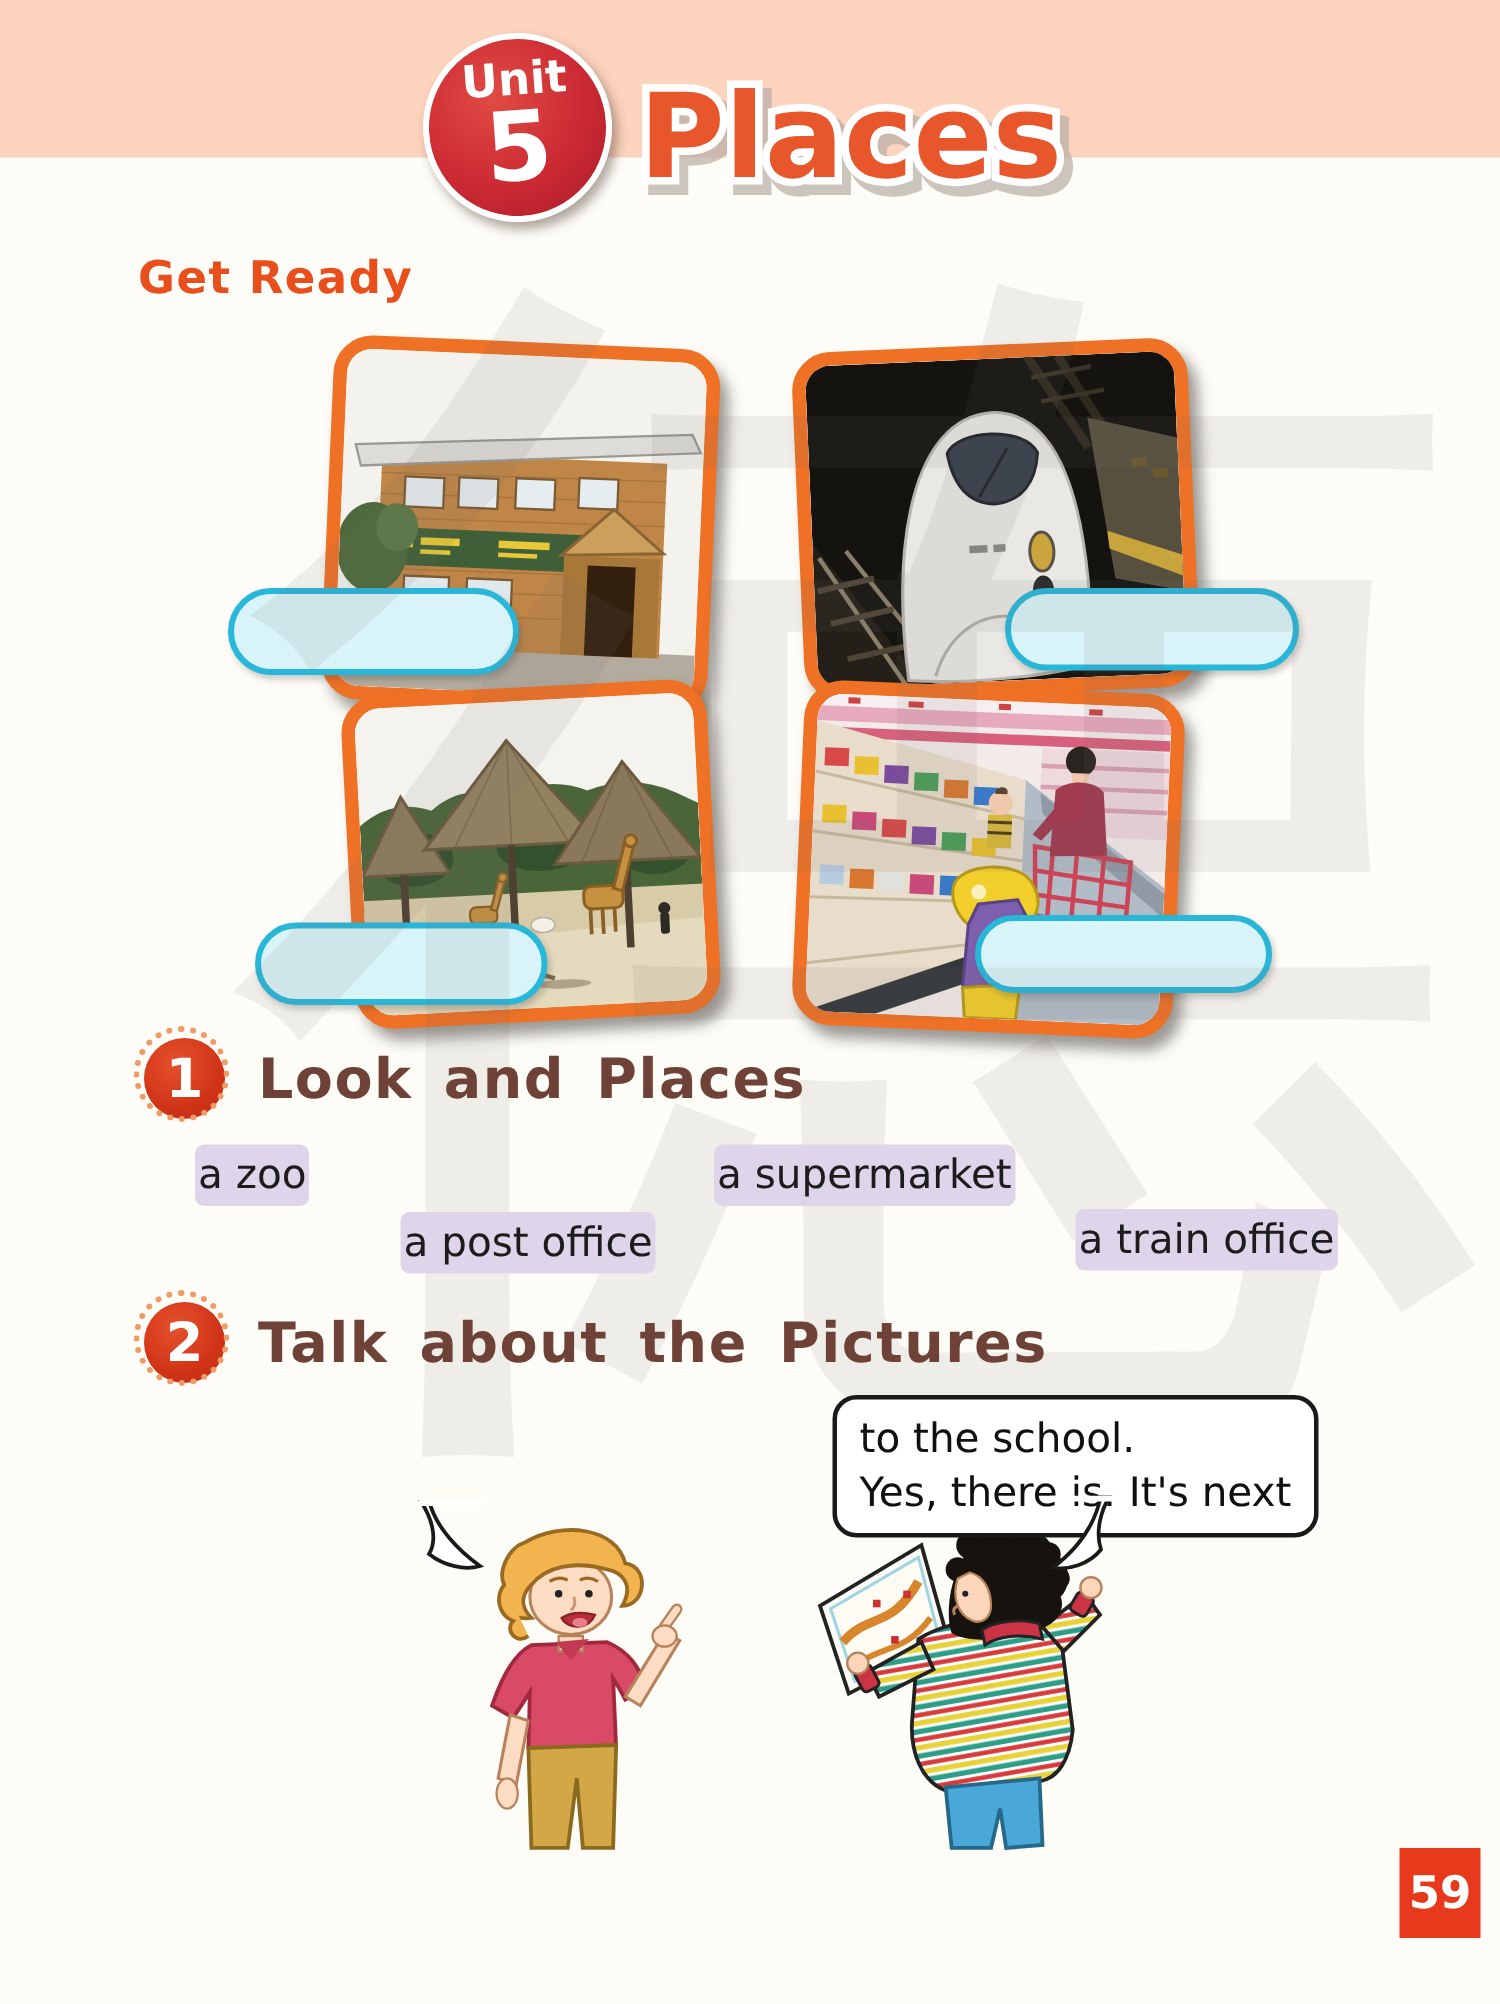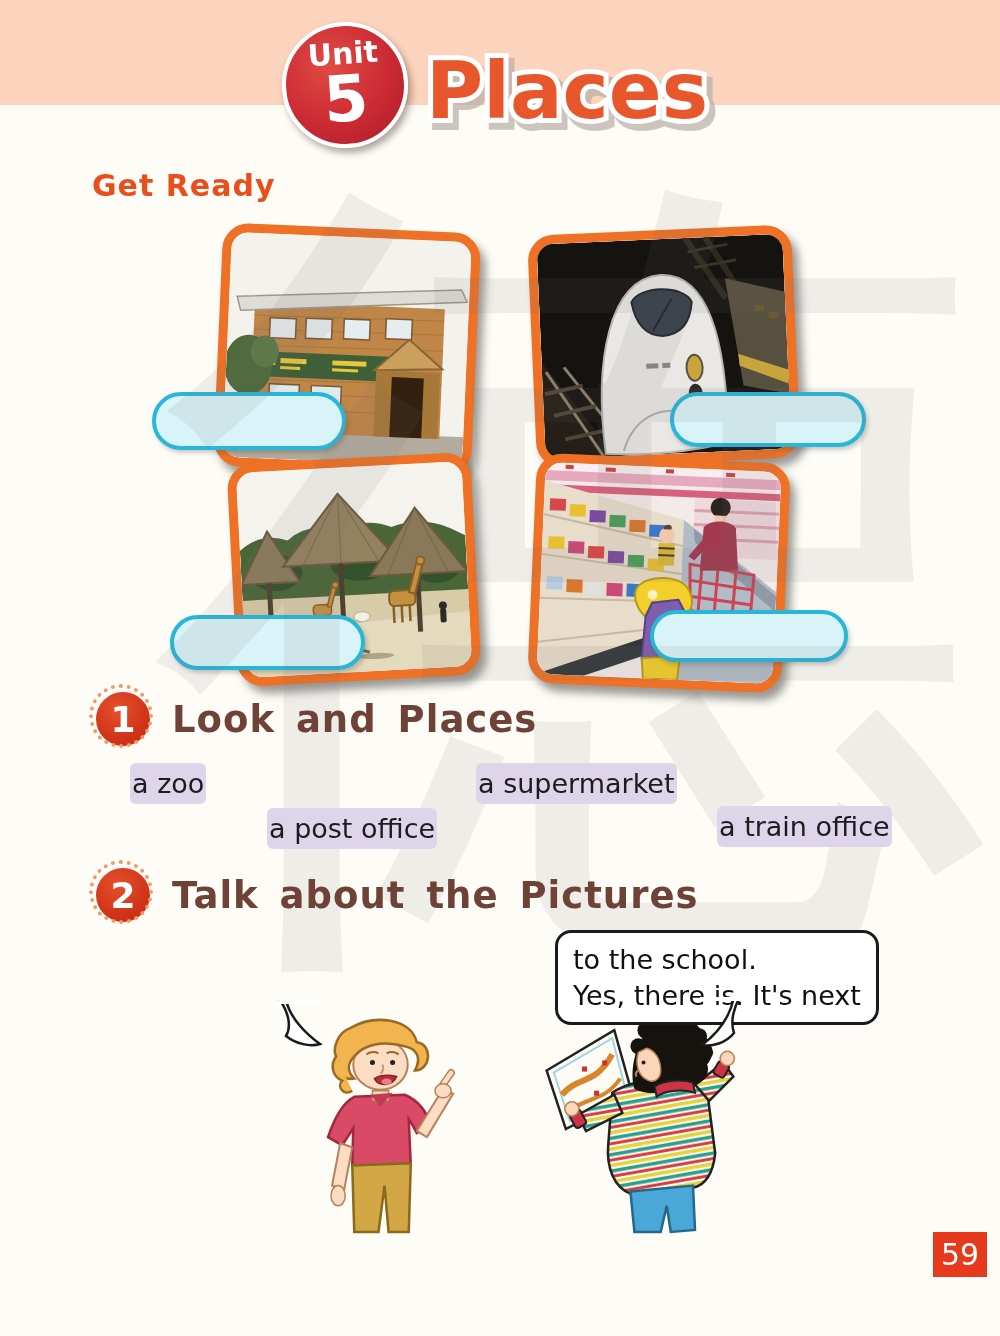--- a/index.html
+++ b/index.html
@@ -82,22 +82,22 @@
   .bub1{left:170px;top:930px;}
   .bub2{left:555px;top:930px;}
   .tail{position:absolute;z-index:7;}
   .tl1{left:274px;top:1000px;}
   .tl2{left:688px;top:997px;}
   .figure{position:absolute;z-index:5;}
   .fg1{left:290px;top:1012px;width:180px;height:222px;}
   .fg2{left:540px;top:1012px;width:200px;height:222px;}
   
   .page-num{
-    position:absolute;left:933px;top:1232px;width:54px;height:45px;background:#e73a1c;
-    color:#fff;font-size:30px;font-weight:normal;display:flex;align-items:center;justify-content:center;
+    position:absolute;left:933px;top:1232px;width:54px;height:60px;background:#e73a1c;
+    color:#fff;font-size:30px;font-weight:bold;display:flex;align-items:center;justify-content:center;
     z-index:6;
   }
 </style>
 </head>
 <body>
 
 <div class="page">
 
   <div class="band"></div>
 

